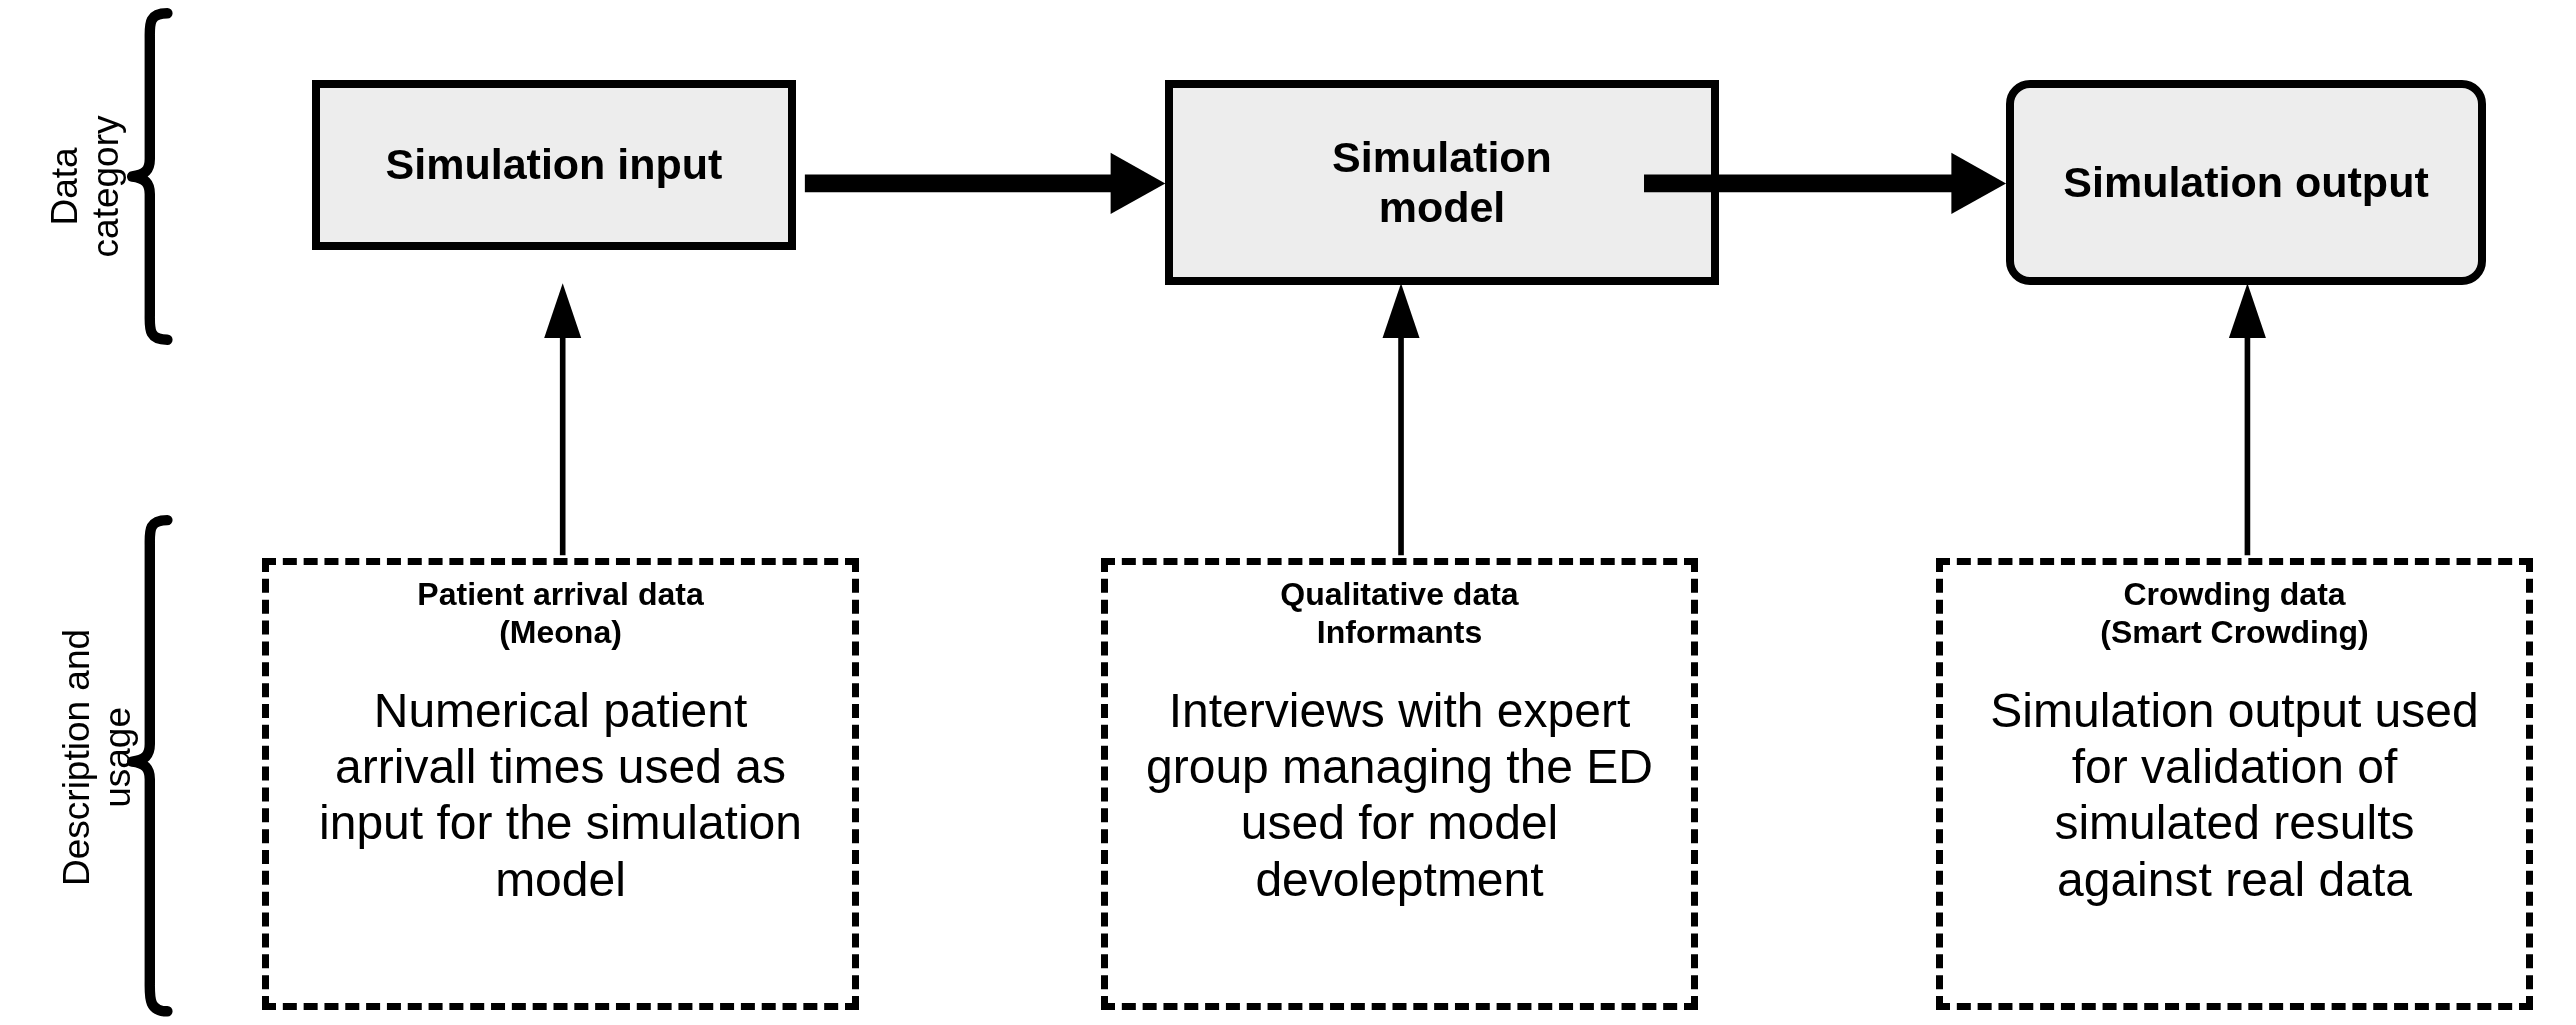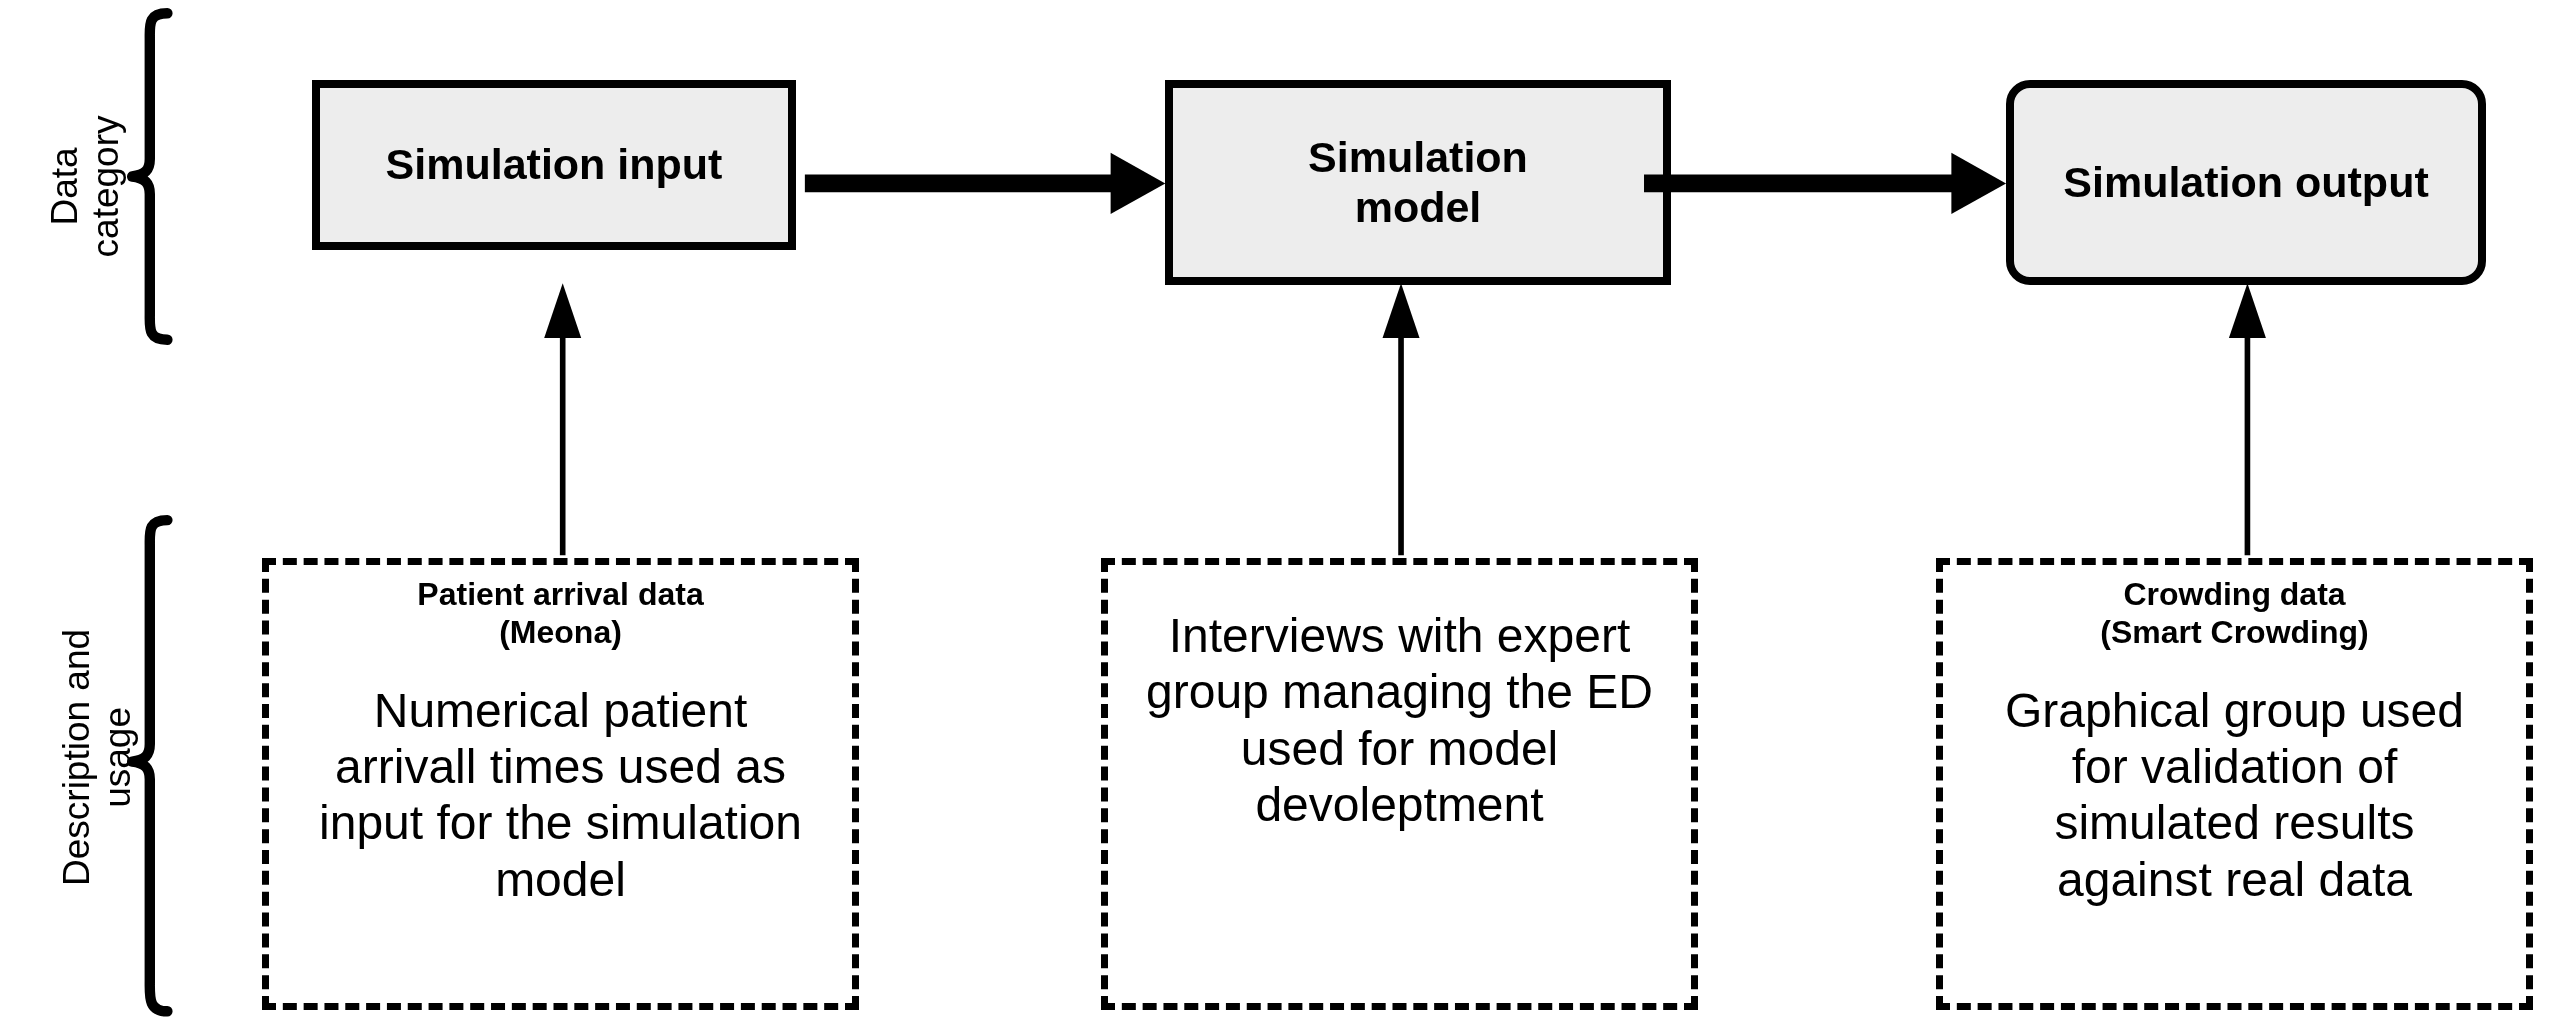--- a/index.html
+++ b/index.html
@@ -108,49 +108,51 @@
   <svg class="brace-svg" style="left:121px; top:512px; width:56px; height:509px;" viewBox="0 0 70 632" xmlns="http://www.w3.org/2000/svg">
     <path d="M 58 8 C 34 8 36 22 36 40 L 36 288 C 36 302 30 308 14 310 C 30 312 36 318 36 332 L 36 584 C 36 604 34 622 58 622" fill="none" stroke="#000000" stroke-width="13" stroke-linecap="round" stroke-linejoin="round"></path>
   </svg>
   <div class="rail-label rot" style="left:-48px; top:716px; width:290px;">Description and
 usage</div>
 
   <div class="node-box" style="left:312px; top:80px; width:484px; height:170px;">
     <span class="node-label">Simulation input</span>
   </div>
 
-  <div class="node-box" style="left:1165px; top:80px; width:506px; height:205px;">
+  <div class="node-box" style="left:1165px; top:80px; width:554px; height:205px;">
     <span class="node-label">Simulation
 model</span>
   </div>
 
   <div class="node-box" style="left:2006px; top:80px; width:480px; height:205px;border-radius:24px;">
     <span class="node-label">Simulation output</span>
   </div>
 
   <div class="desc-box" style="left:262px; top:558px; width:597px; height:452px;">
     <div class="desc-title">Patient arrival data
 (Meona)</div>
     <div class="desc-body">Numerical patient
 arrivall times used as
 input for the simulation
 model</div>
   </div>
 
   <div class="desc-box" style="left:1101px; top:558px; width:597px; height:452px;">
+    <div class="desc-title">Qualitative data
+Informants</div>
     <div class="desc-body">Interviews with expert
 group managing the ED
 used for model
 devoleptment</div>
   </div>
 
   <div class="desc-box" style="left:1936px; top:558px; width:597px; height:452px;">
     <div class="desc-title">Crowding data
 (Smart Crowding)</div>
-    <div class="desc-body">Graphical group used
+    <div class="desc-body">Simulation output used
 for validation of
 simulated results
 against real data</div>
   </div>
 
   <svg id="arrow-layer" viewBox="0 0 3201 1274" xmlns="http://www.w3.org/2000/svg">
 
     <g>
       <line x1="1000" y1="228" x2="1390" y2="228" stroke="#000000" stroke-width="22"></line>
       <polygon points="1380,190 1448,228 1380,266" fill="#000000"></polygon>

